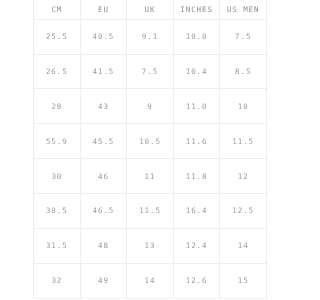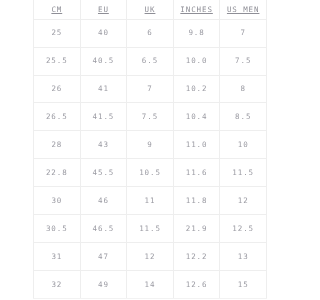--- a/index.html
+++ b/index.html
@@ -41,21 +41,20 @@
     padding: 0;
     height: 18.68px;
     white-space: nowrap;
   }
   table.size-chart th:first-child,
   table.size-chart td:first-child {
     border-left: 1px solid #eeeeee;
   }
   table.size-chart thead th {
     color: #8e8e96;
-    text-decoration: underline;
   }
   table.size-chart tbody tr:last-child td {
     border-bottom: 1px solid #f2f2f2;
   }
 </style>
 </head>
 <body>
 
 <div id="size-chart-wrap">
   <table class="size-chart">
@@ -70,81 +69,67 @@
       <tr>
         <th>CM</th>
         <th>EU</th>
         <th>UK</th>
         <th>INCHES</th>
         <th>US MEN</th>
       </tr>
     </thead>
     <tbody>
       <tr>
-        <td>25</td>
-        <td>40</td>
-        <td>6</td>
-        <td>9.8</td>
-        <td>7</td>
-      </tr>
-      <tr>
         <td>25.5</td>
         <td>40.5</td>
-        <td>6.5</td>
+        <td>9.1</td>
         <td>10.0</td>
         <td>7.5</td>
-      </tr>
-      <tr>
-        <td>26</td>
-        <td>41</td>
-        <td>7</td>
-        <td>10.2</td>
-        <td>8</td>
       </tr>
       <tr>
         <td>26.5</td>
         <td>41.5</td>
         <td>7.5</td>
         <td>10.4</td>
         <td>8.5</td>
       </tr>
       <tr>
         <td>28</td>
         <td>43</td>
         <td>9</td>
         <td>11.0</td>
         <td>10</td>
       </tr>
       <tr>
-        <td>22.8</td>
+        <td>55.9</td>
         <td>45.5</td>
         <td>10.5</td>
         <td>11.6</td>
         <td>11.5</td>
       </tr>
       <tr>
         <td>30</td>
         <td>46</td>
         <td>11</td>
         <td>11.8</td>
         <td>12</td>
       </tr>
       <tr>
         <td>30.5</td>
         <td>46.5</td>
         <td>11.5</td>
-        <td>21.9</td>
+        <td>16.4</td>
         <td>12.5</td>
       </tr>
       <tr>
-        <td>31</td>
-        <td>47</td>
-        <td>12</td>
-        <td>12.2</td>
+        <td>31.5</td>
+        <td>48</td>
         <td>13</td>
+        <td>12.4</td>
+        <td>14</td>
       </tr>
       <tr>
         <td>32</td>
         <td>49</td>
         <td>14</td>
         <td>12.6</td>
         <td>15</td>
       </tr>
     </tbody>
   </table>

